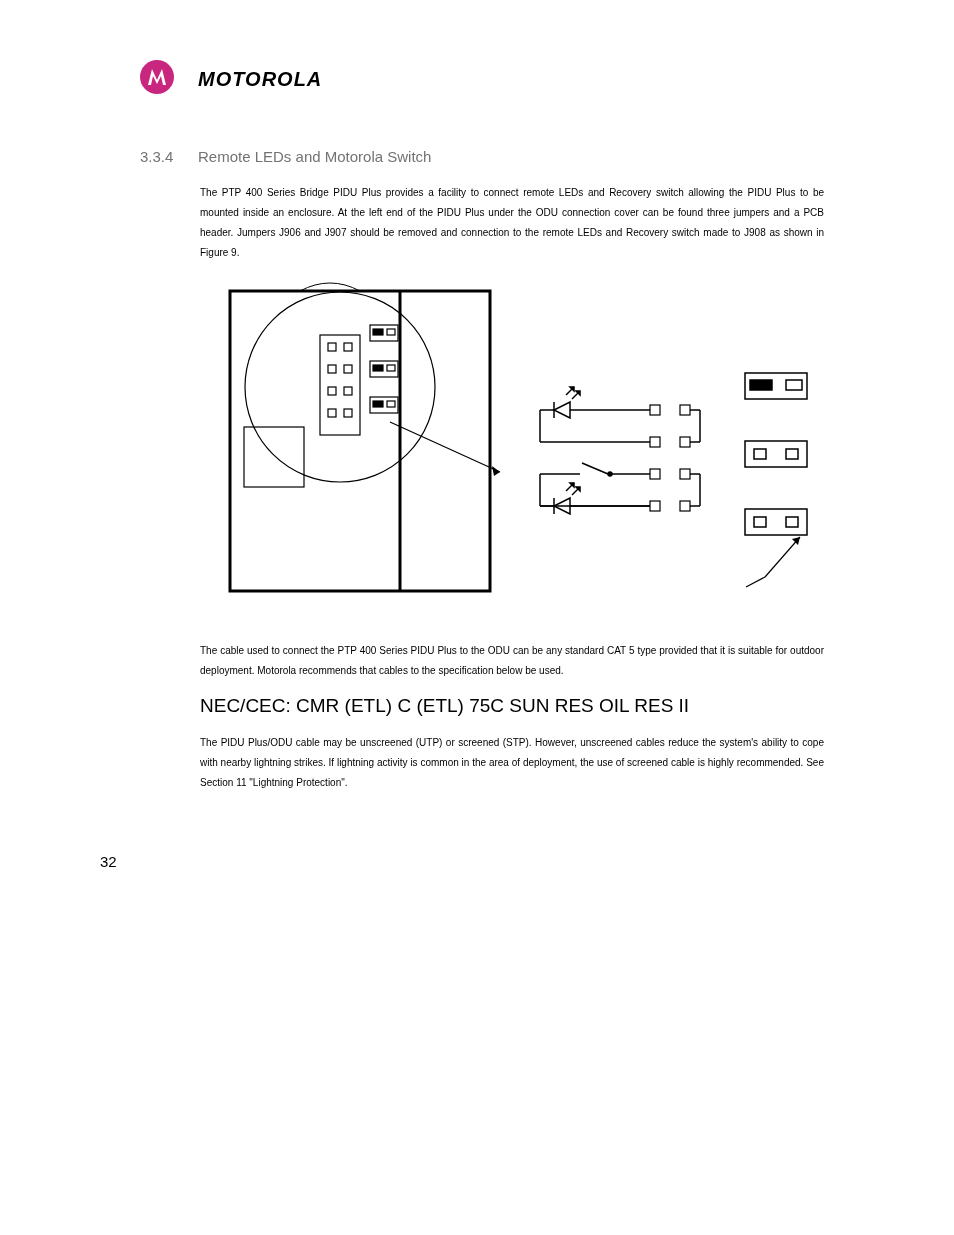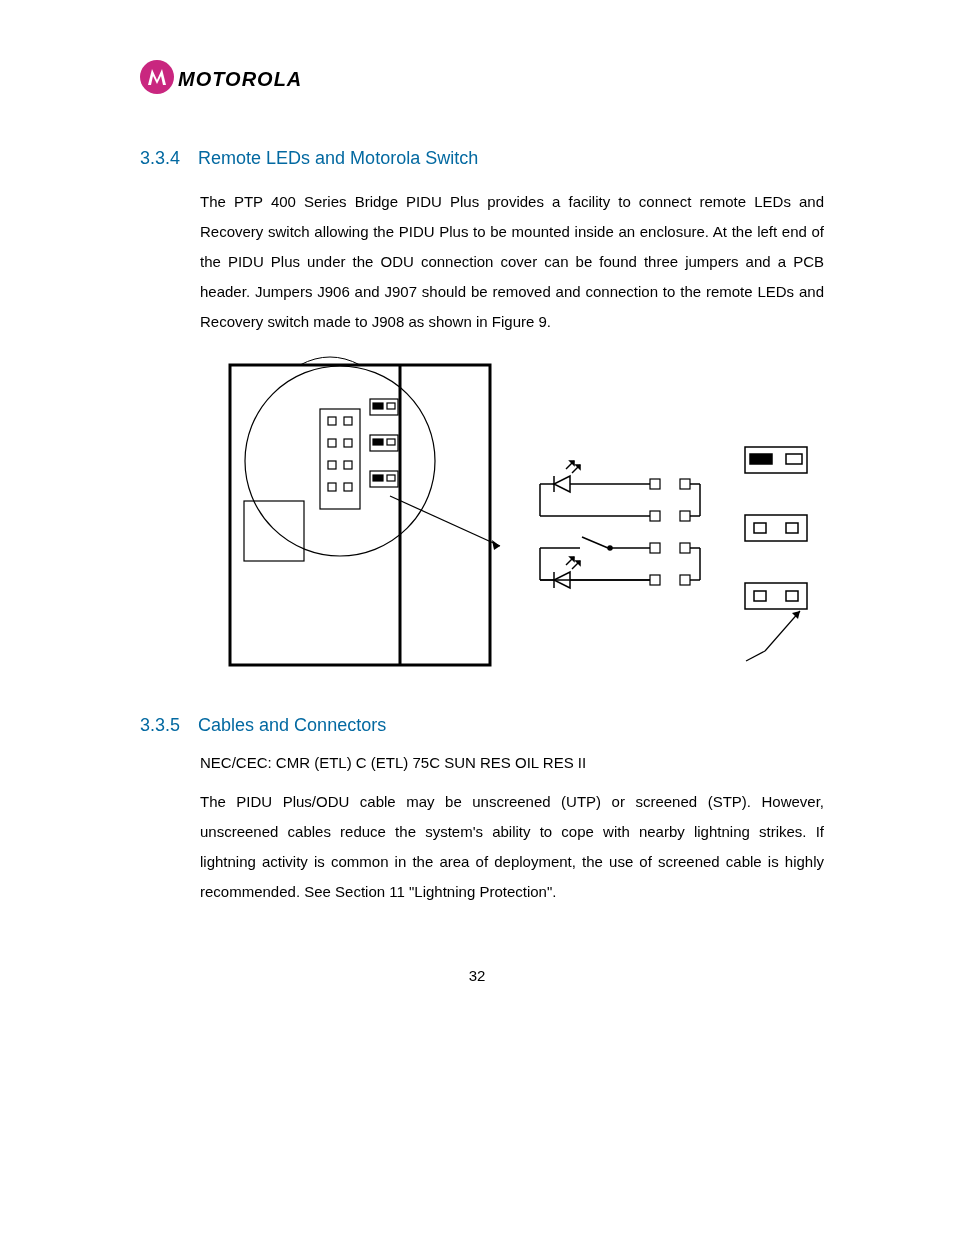--- a/index.html
+++ b/index.html
@@ -10,57 +10,56 @@
     color: #000;
     width: 954px;
   }
   .page {
     padding: 60px 100px 40px 100px;
     box-sizing: border-box;
   }
   .brand {
     display: flex;
     align-items: center;
-    gap: 4px;
+    gap: 24px;
     margin-left: 40px;
     margin-bottom: 50px;
   }
   .brand-text {
     font-weight: 900;
     font-style: italic;
     letter-spacing: 1px;
     font-size: 20px;
   }
   .section-head {
     display: flex;
     gap: 18px;
-    color: #0369a1;
-    font-size: 18px;
+    color: #737373;
+    font-size: 15px;
     margin: 26px 0 18px 40px;
   }
   .section-num { min-width: 40px; }
   .body-text {
     margin-left: 100px;
     margin-right: 30px;
-    font-size: 15px;
+    font-size: 10px;
     line-height: 2.0;
     text-align: justify;
     margin-bottom: 14px;
   }
   .spec-line {
     margin-left: 100px;
-    font-size: 15px;
+    font-size: 19px;
     margin-top: 10px;
     margin-bottom: 16px;
   }
   .figure-wrap {
     margin: 14px 0 40px 110px;
   }
   .page-num {
-    text-align: center;
     font-size: 15px;
     margin-top: 60px;
   }
 </style>
 </head>
 <body>
 
 <div class="page">
 
   <div class="brand">
@@ -180,22 +179,19 @@
         <rect x="544" y="240" width="12" height="10"></rect>
           <rect x="576" y="240" width="12" height="10"></rect>
       </g>
 
       <line x1="555" y1="300" x2="590" y2="260" stroke="#000" stroke-width="1.2"></line>
       <polygon points="590,260 582,262 588,268" fill="#000"></polygon>
       <line x1="536" y1="310" x2="555" y2="300" stroke="#000" stroke-width="1.2"></line>
     </svg>
   </div>
 
-  <div class="section-head">
-    <span class="section-num">3.3.5</span>
-    <span>Cables and Connectors</span>
-  </div>
 
+  <p class="body-text">The cable used to connect the PTP 400 Series PIDU Plus to the ODU can be any standard CAT 5 type provided that it is suitable for outdoor deployment. Motorola recommends that cables to the specification below be used.</p>
   <p class="spec-line">NEC/CEC: CMR (ETL) C (ETL) 75C SUN RES OIL RES II</p>
   <p class="body-text">The PIDU Plus/ODU cable may be unscreened (UTP) or screened (STP). However, unscreened cables reduce the system's ability to cope with nearby lightning strikes. If lightning activity is common in the area of deployment, the use of screened cable is highly recommended. See Section 11 "Lightning Protection".</p>
 
   <div class="page-num">32</div>
 </div>
 
 </body></html>

